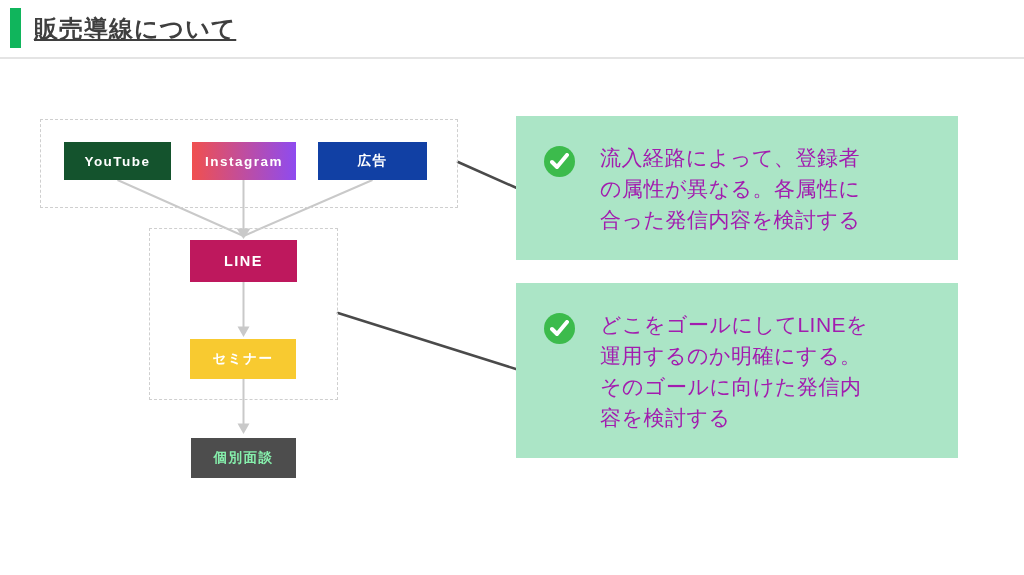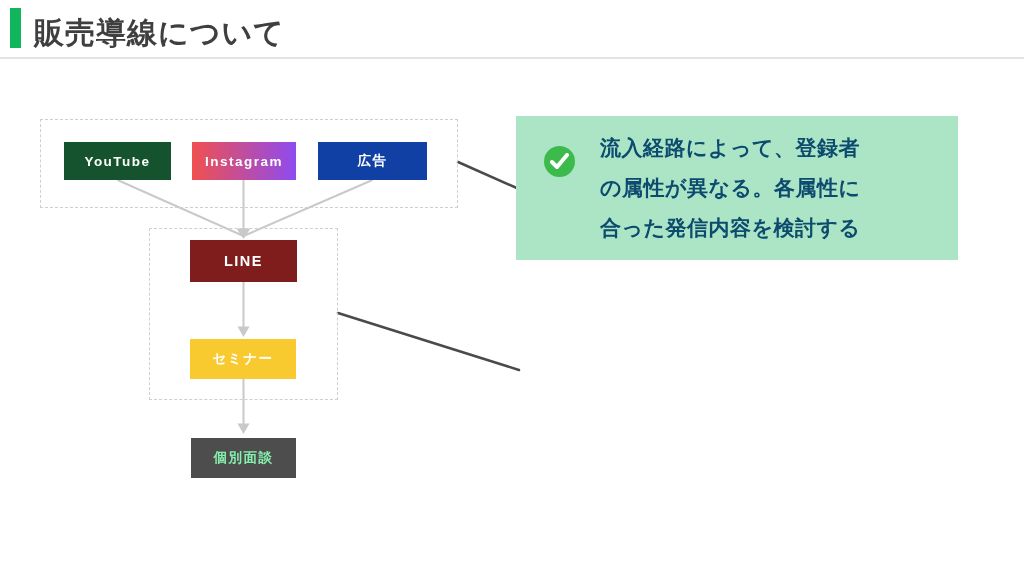--- a/index.html
+++ b/index.html
@@ -3,22 +3,22 @@
 <meta charset="utf-8">
 <style>
   html,body{margin:0;padding:0;background:#fff;}
   .slide{
     position:relative;width:1024px;height:575px;background:#ffffff;overflow:hidden;
     font-family:"Liberation Sans","DejaVu Sans",sans-serif;
   }
   
   .header-bar{position:absolute;left:10px;top:8px;width:11px;height:40px;}
   .page-title{
-    position:absolute;left:34px;top:13px;font-size:30px;font-weight:bold;
-    color:#3f3f3f;letter-spacing:1px;white-space:nowrap;
+    position:absolute;left:34px;top:13px;font-size:24px;font-weight:bold;
+    color:#3f3f3f;letter-spacing:1px;white-space:nowrap;text-decoration:underline;
   }
   .header-divider{position:absolute;left:0;top:57px;width:1024px;height:2px;background:#e4e4e4;}
   
   .connector-layer{position:absolute;left:0;top:0;width:1024px;height:575px;pointer-events:none;}
   
   .dashed-group{position:absolute;border:1.5px dashed #cfcfcf;background:transparent;box-sizing:border-box;}
   .dg-sources{left:40px;top:119px;width:418px;height:89px;}
   .dg-line{left:149px;top:228px;width:189px;height:172px;}
   
   .flow-node{
@@ -35,21 +35,21 @@
   .callout{
     position:absolute;display:flex;gap:25px;padding:0 28px;box-sizing:border-box;
   }
   .callout-1{left:516px;top:116px;width:442px;height:144px;}
   .callout-2{left:516px;top:283px;width:442px;height:175px;}
   .check-circle{
     width:31px;height:31px;border-radius:50%;flex:0 0 auto;align-self:flex-start;margin-top:30px;
     display:flex;align-items:center;justify-content:center;
   }
   .callout-text{
-    margin:auto 0;font-size:21px;line-height:40px;font-weight:bold;color:#0c4a6e;
+    margin:auto 0;font-size:21px;line-height:31px;font-weight:normal;color:#a21caf;
     white-space:pre-line;letter-spacing:0.5px;
   }
 </style>
 </head>
 <body>
 
 <div class="slide">
 
   <div class="header-bar" style="background: rgb(16, 181, 92);"></div>
   <div class="page-title">販売導線について</div>
@@ -79,35 +79,46 @@
 
   <div class="flow-node node-youtube" style="background: #14532d;">
     <span>YouTube</span>
   </div>
   <div class="flow-node node-instagram" style="background: linear-gradient(90deg, rgb(240, 80, 79), rgb(142, 75, 240));">
     <span>Instagram</span>
   </div>
   <div class="flow-node node-ad" style="background: rgb(17, 64, 164);">
     <span>広告</span>
   </div>
-  <div class="flow-node node-line" style="background: #7f1d1d;">
+  <div class="flow-node node-line" style="background: #be185d;">
     <span>LINE</span>
   </div>
   <div class="flow-node node-seminar" style="background: rgb(248, 202, 48);">
     <span>セミナー</span>
   </div>
   <div class="flow-node node-interview" style="background: rgb(77, 77, 77);">
     <span>個別面談</span>
   </div>
 
   <div class="callout callout-1" style="background: rgb(171, 229, 198);">
     <div class="check-circle" style="background: rgb(60, 187, 76);">
       <svg width="19" height="17" viewBox="0 0 19 17">
         <polyline points="2,9 7,14 17,2" fill="none" stroke="#ffffff" stroke-width="4" stroke-linecap="round" stroke-linejoin="round"></polyline>
       </svg>
     </div>
     <div class="callout-text">流入経路によって、登録者
 の属性が異なる。各属性に
 合った発信内容を検討する</div>
   </div>
 
+  <div class="callout callout-2" style="background: rgb(171, 229, 198);">
+    <div class="check-circle" style="background: rgb(60, 187, 76);">
+      <svg width="19" height="17" viewBox="0 0 19 17">
+        <polyline points="2,9 7,14 17,2" fill="none" stroke="#ffffff" stroke-width="4" stroke-linecap="round" stroke-linejoin="round"></polyline>
+      </svg>
+    </div>
+    <div class="callout-text">どこをゴールにしてLINEを
+運用するのか明確にする。
+そのゴールに向けた発信内
+容を検討する</div>
+  </div>
 
 </div>
 
 </body></html>

